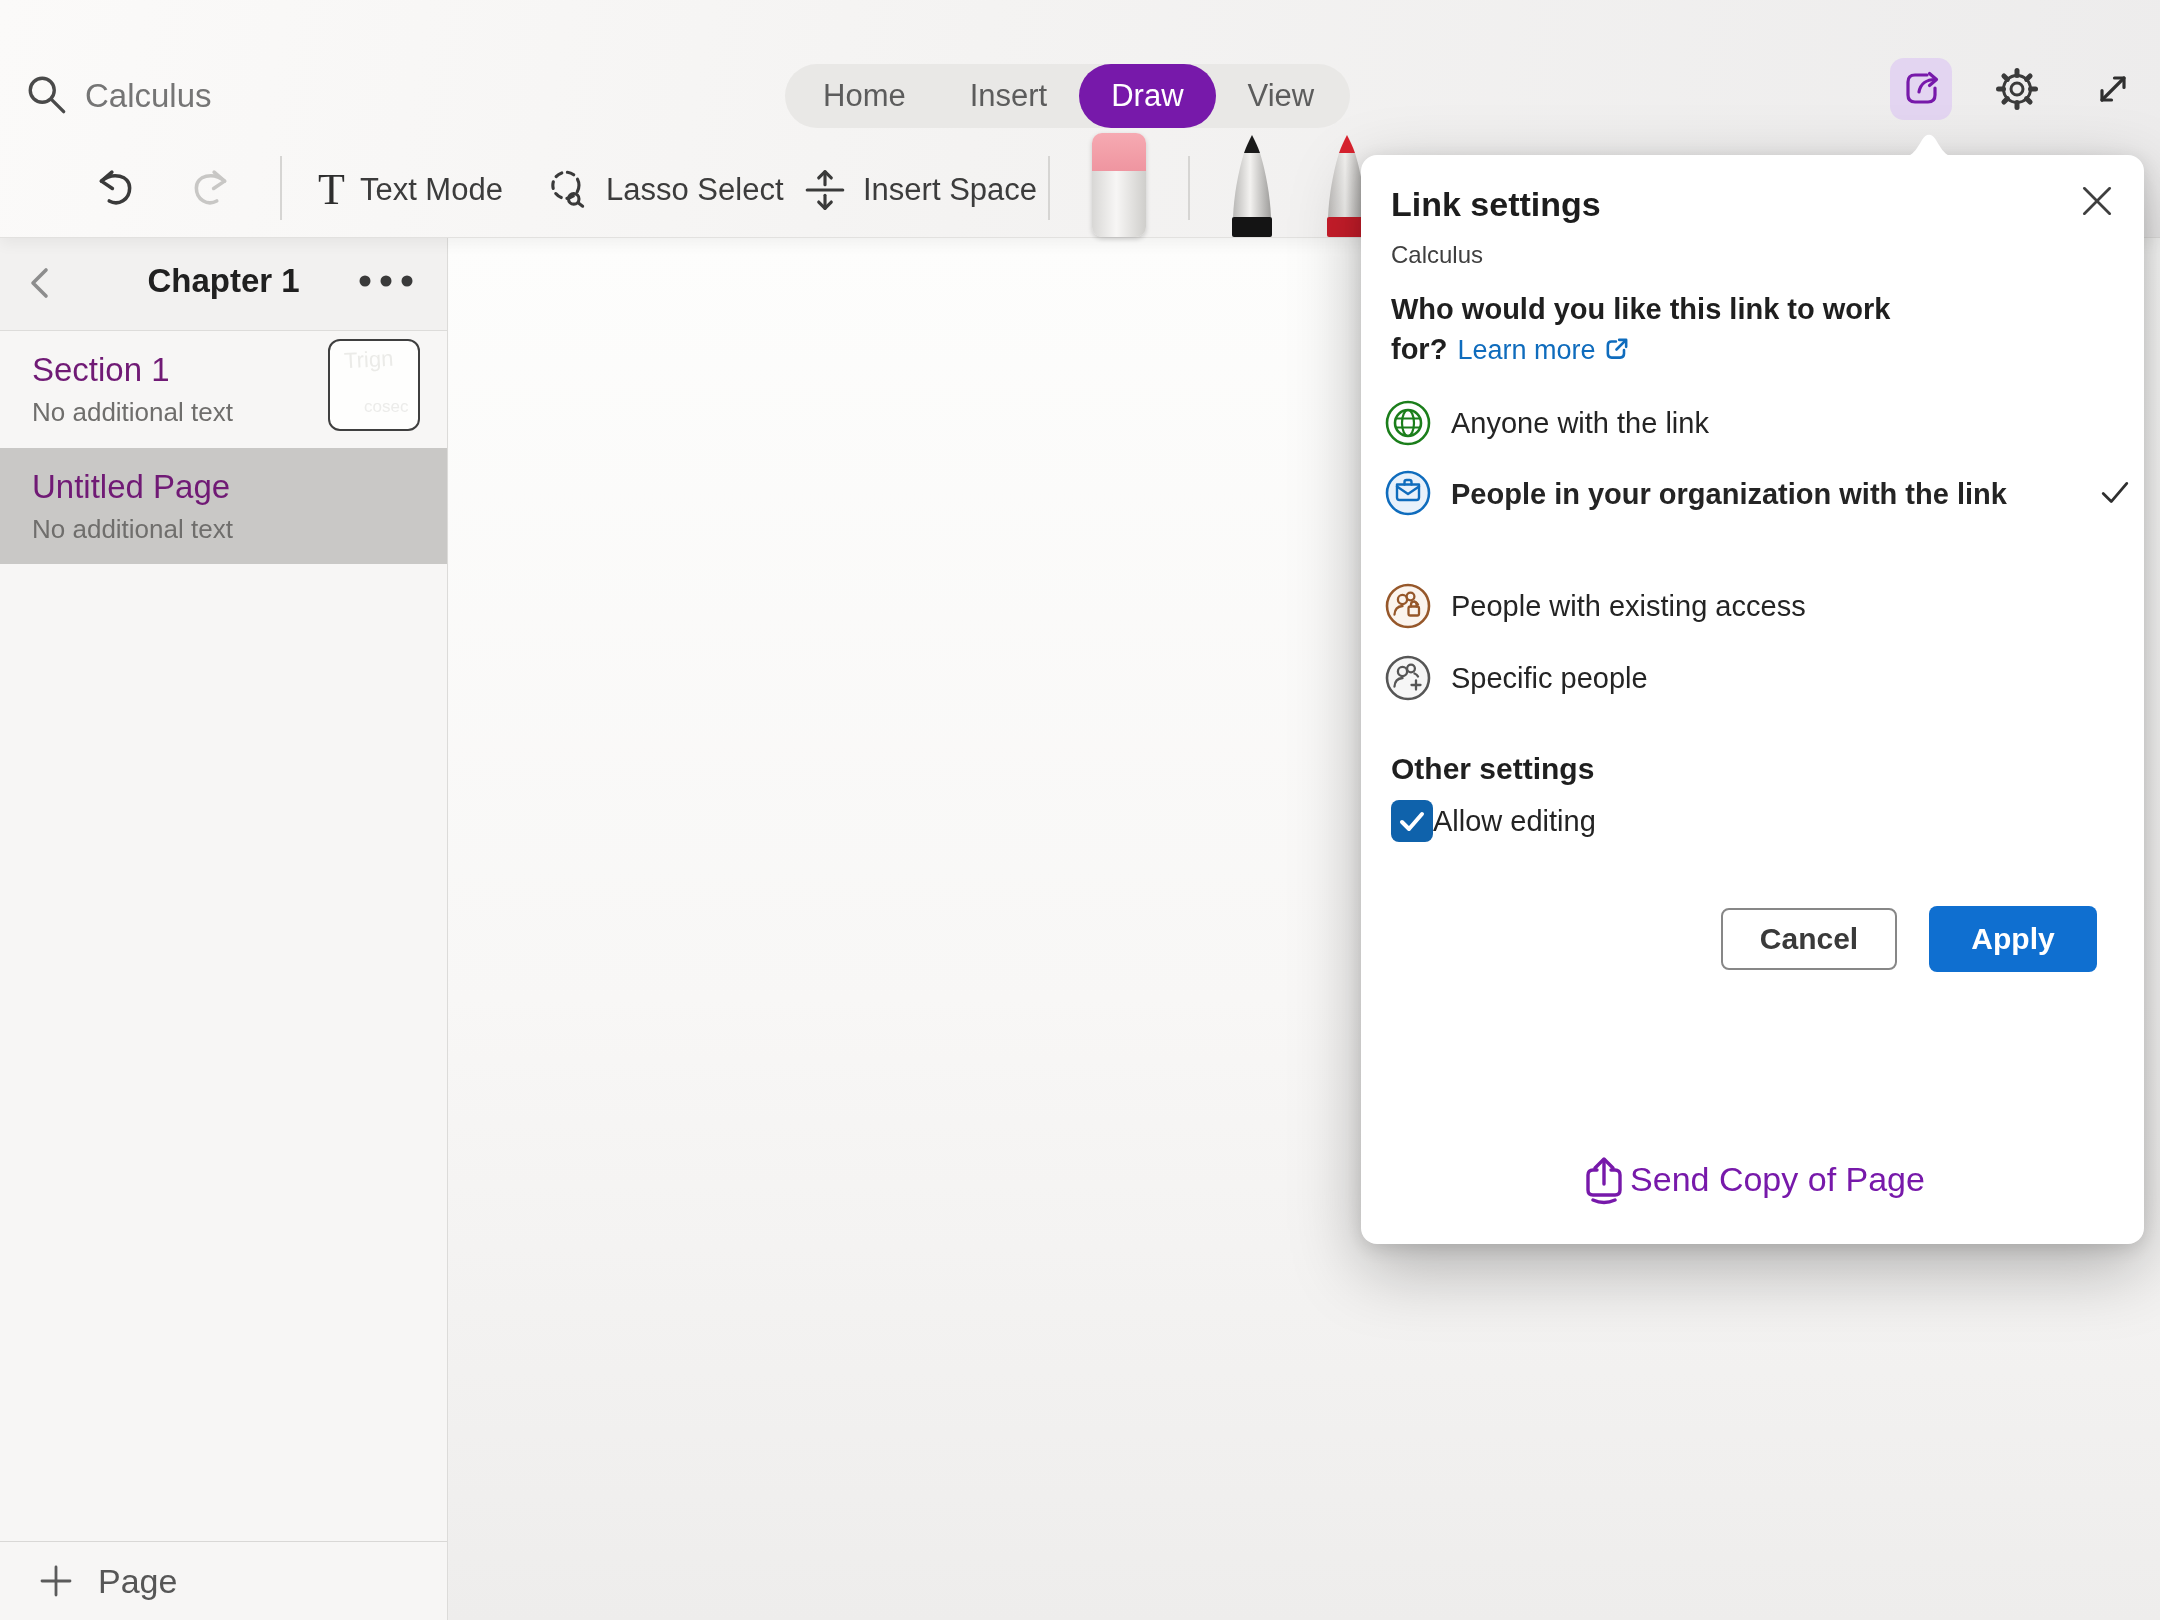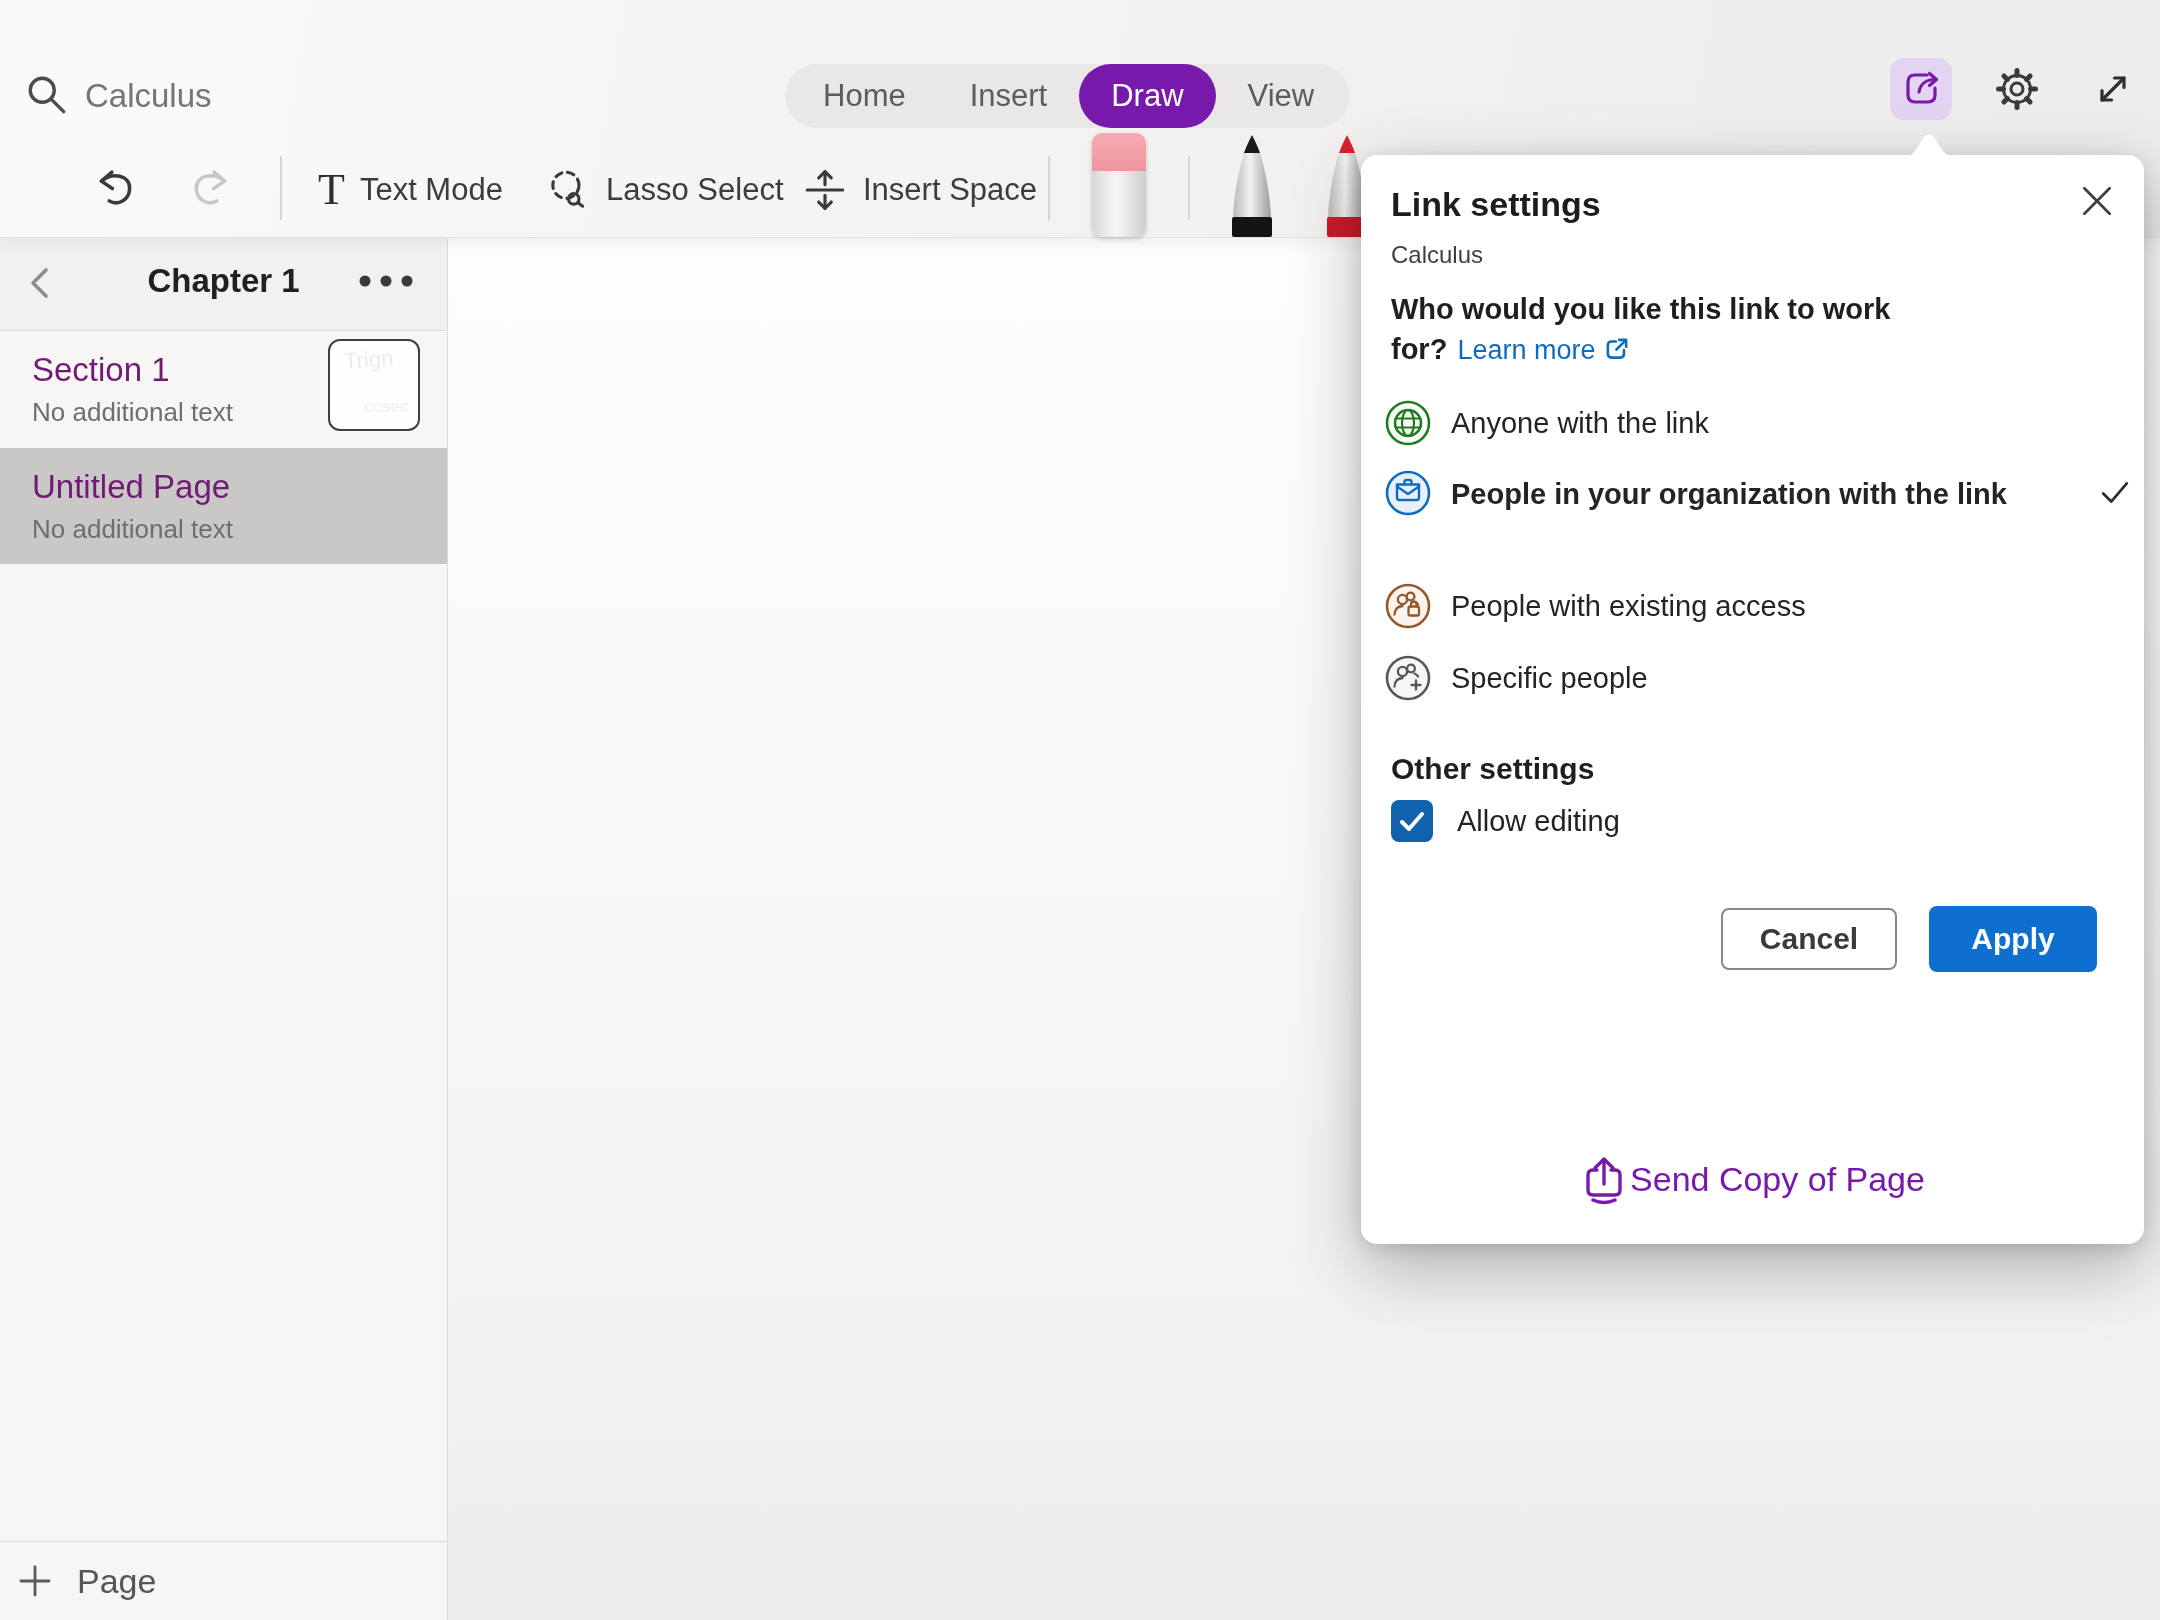--- a/index.html
+++ b/index.html
@@ -50,41 +50,41 @@
   .sb-more{position:absolute;left:352px;top:26px;width:68px;height:48px;display:flex;align-items:center;justify-content:center;cursor:pointer;}
   .sb-row{position:relative;height:117px;cursor:pointer;background:transparent;}
   .sb-row.selected{background:#c9c8c6;}
   .sb-row .t{position:absolute;left:32px;top:20px;font-size:33px;color:#701a75;}
   .sb-row .s{position:absolute;left:32px;top:66px;font-size:26px;color:#6f6e6c;}
   .thumb{position:absolute;left:328px;top:8px;width:92px;height:92px;border:2px solid #3f3f3f;
     border-radius:12px;background:#fefefd;box-sizing:border-box;overflow:hidden;}
   .thumb .scr1{position:absolute;left:14px;top:6px;font-size:22px;color:#ebebe8;transform:rotate(-3deg);}
   .thumb .scr2{position:absolute;left:34px;top:56px;font-size:17px;color:#ececea;}
   .sb-bottom{position:absolute;left:0;right:0;bottom:0;height:78px;border-top:1px solid #d9d8d6;
-    display:flex;align-items:center;gap:22px;padding-left:15px;cursor:pointer;background:#f7f6f5;}
+    display:flex;align-items:center;gap:22px;padding-left:36px;cursor:pointer;background:#f7f6f5;}
   .sb-bottom .lbl{font-size:34px;color:#565656;}
   
   .canvas{position:absolute;left:449px;top:238px;width:1711px;height:1382px;
     background:linear-gradient(180deg,#fdfdfc 0%,#f8f7f6 55%,#eeedec 100%);}
   
   .panel{position:absolute;left:1361px;top:155px;width:783px;height:1089px;background:#ffffff;
     border-radius:16px;box-shadow:0 24px 70px rgba(0,0,0,0.28),0 4px 18px rgba(0,0,0,0.12);z-index:5;}
   .panel-tip{position:absolute;left:535px;top:-27px;}
   .p-title{position:absolute;left:30px;top:30px;font-size:34px;font-weight:700;color:#1d1d1d;}
   .p-close{position:absolute;left:712px;top:22px;width:48px;height:48px;display:flex;align-items:center;justify-content:center;cursor:pointer;}
   .p-sub{position:absolute;left:30px;top:86px;font-size:24px;color:#3f3f3f;}
   .p-question{position:absolute;left:30px;top:134px;width:556px;font-size:29px;line-height:40px;font-weight:700;color:#1f1f1f;}
   .p-question .lm{color:#0f6cbd;font-weight:400;font-size:27px;text-decoration:none;margin-left:10px;cursor:pointer;margin-top:28px;}
   .p-question .ext{vertical-align:-4px;margin-left:8px;cursor:pointer;}
   .opt{position:absolute;left:24px;display:flex;gap:20px;align-items:flex-start;width:740px;cursor:pointer;}
   .opt .label{font-size:29px;color:#242424;line-height:46px;}
   .opt.bold .label{font-weight:700;line-height:40px;padding-top:4px;width:560px;}
   .opt .chk{position:absolute;left:715px;top:8px;}
   .p-other{position:absolute;left:30px;top:597px;font-size:30px;font-weight:700;color:#1f1f1f;}
-  .p-cbrow{position:absolute;left:30px;top:645px;display:flex;align-items:center;gap:24px;cursor:pointer;}
+  .p-cbrow{position:absolute;left:30px;top:645px;display:flex;align-items:center;cursor:pointer;}
   .cbox{width:42px;height:42px;border-radius:8px;background:#0f62ab;display:flex;align-items:center;justify-content:center;}
   .cblabel{font-size:29px;color:#232323;}
   .btn{position:absolute;box-sizing:border-box;border-radius:8px;display:flex;align-items:center;justify-content:center;
     font-size:30px;font-weight:600;cursor:pointer;}
   .btn.cancel{left:360px;top:753px;width:176px;height:62px;background:#ffffff;border:2px solid #878787;color:#3a3a3a;}
   .btn.apply{left:568px;top:751px;width:168px;height:66px;background:#0f6fd0;color:#ffffff;border:none;}
   .p-send{position:absolute;left:0;right:0;top:998px;display:flex;align-items:center;justify-content:center;gap:2px;cursor:pointer;}
   .p-send .lbl{font-size:34px;color:#7719aa;}
   svg{display:block;}
 </style>

